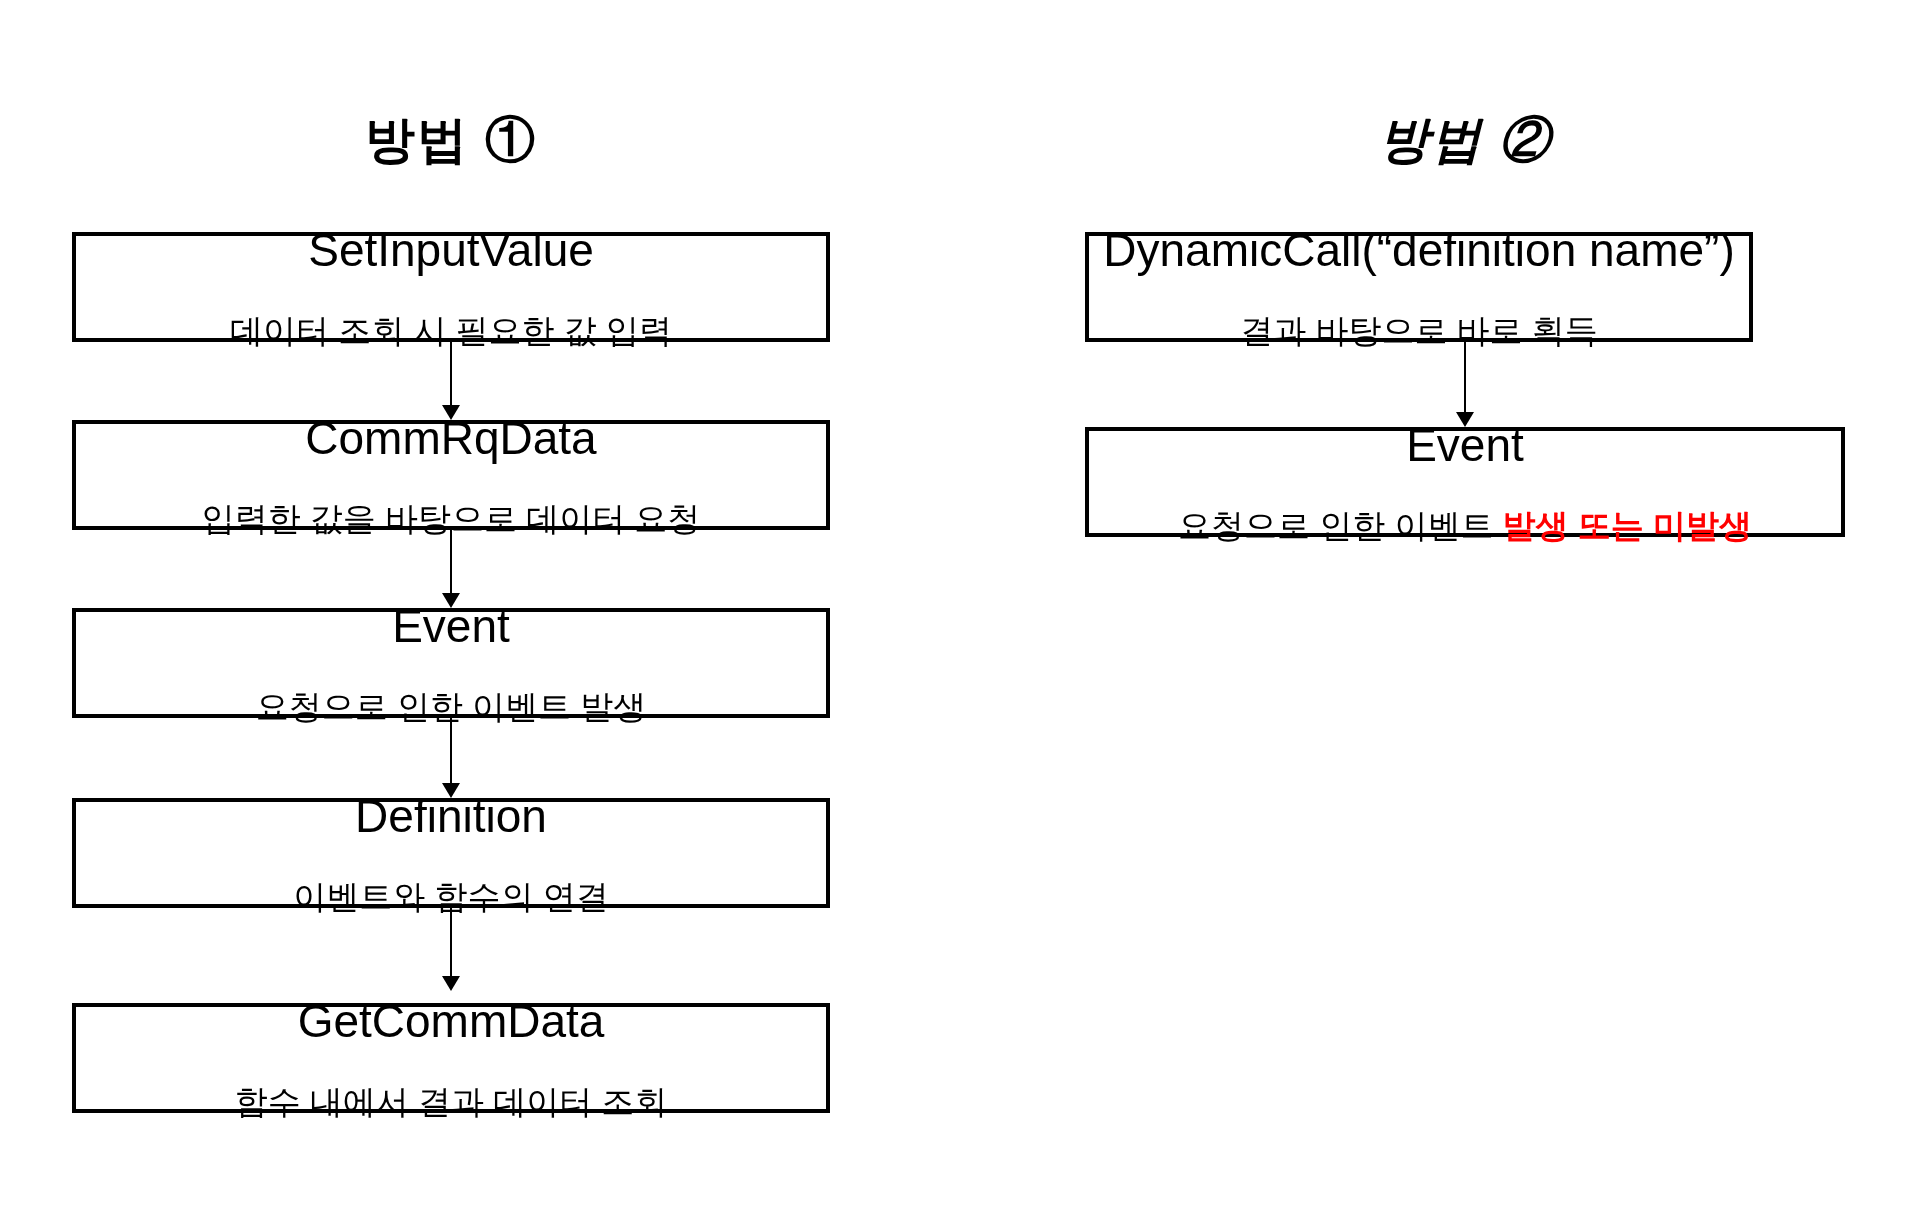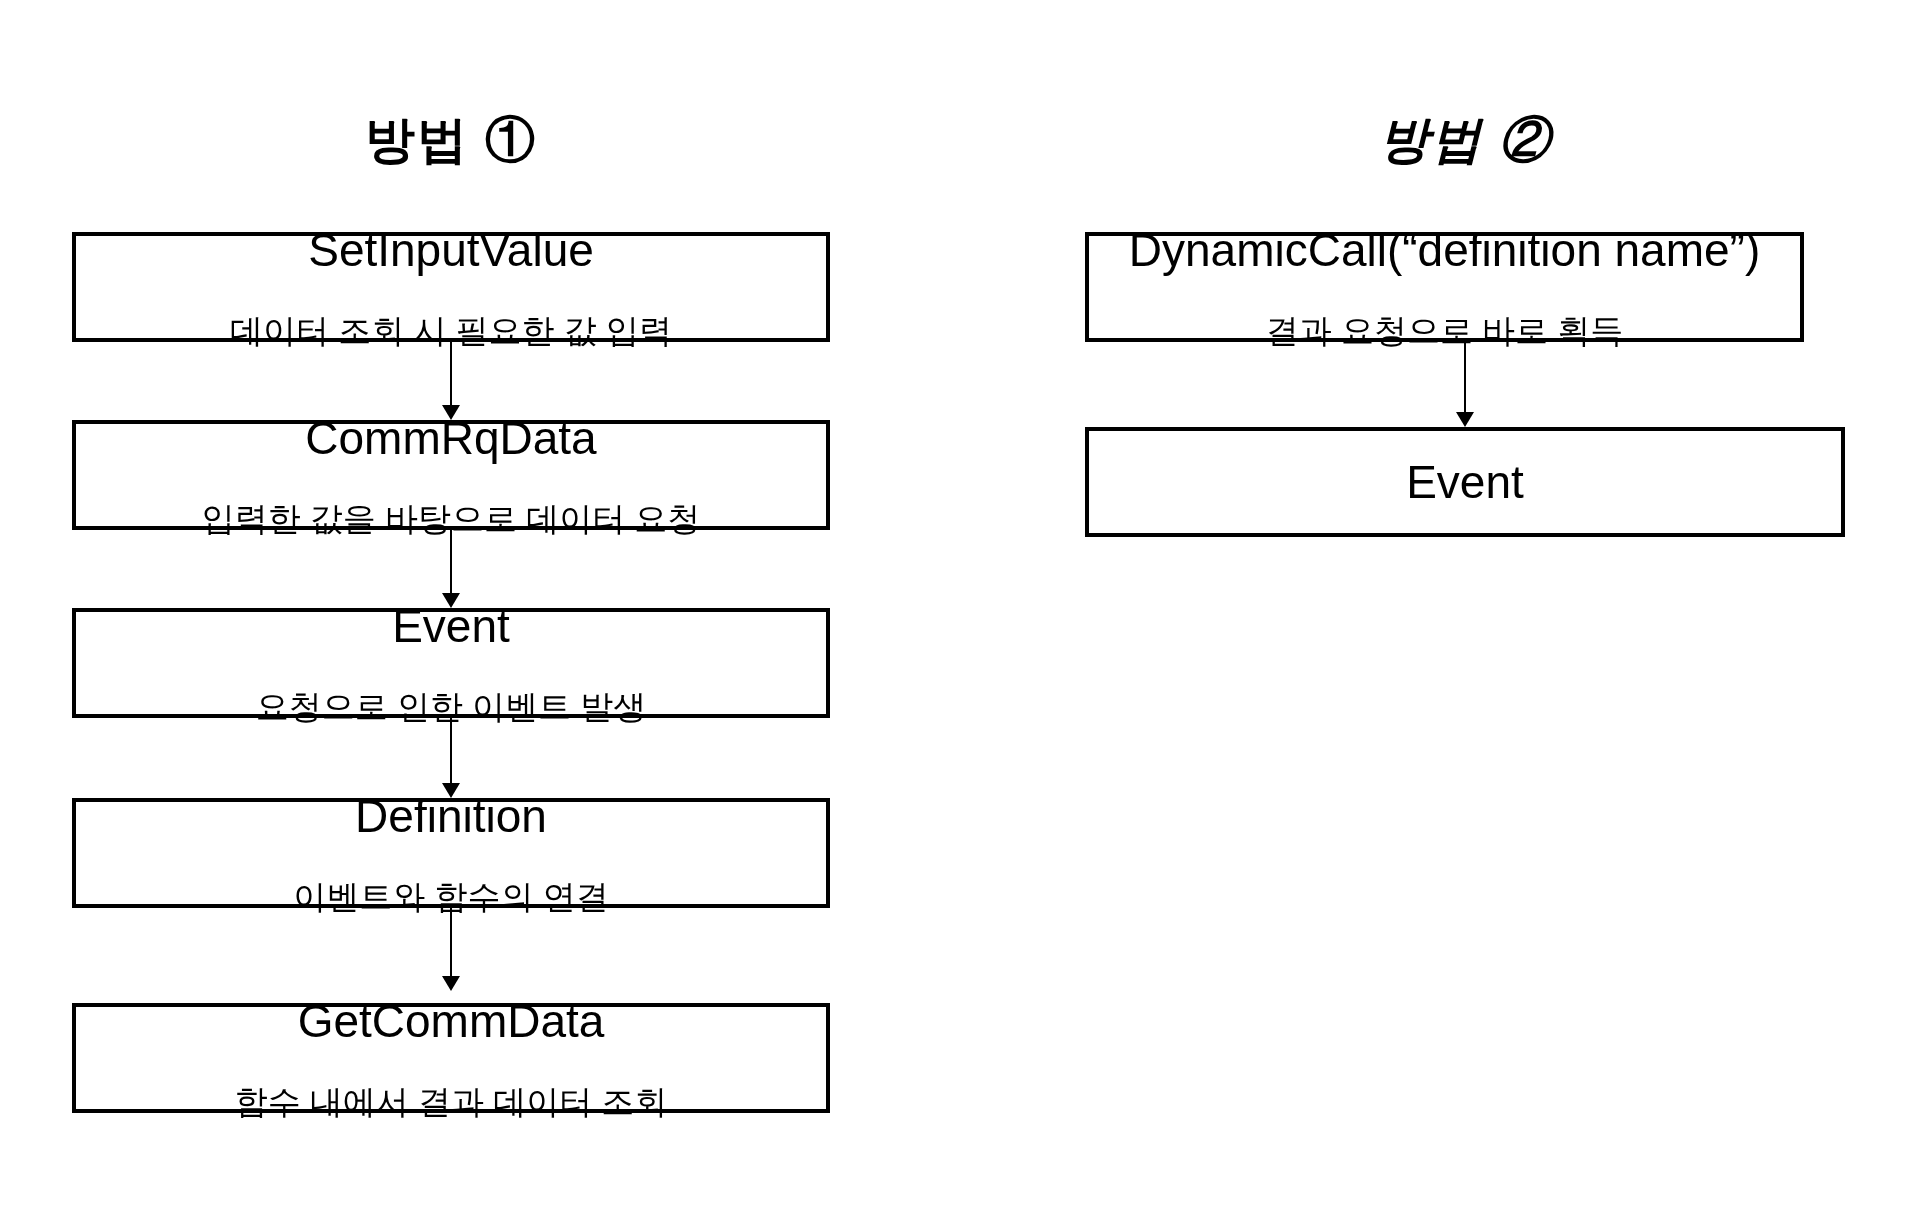--- a/index.html
+++ b/index.html
@@ -87,21 +87,21 @@
   .m1-box2  { left: 72px;  top: 608px; }
   .m1-box3  { left: 72px;  top: 798px; }
   .m1-box4  { left: 72px;  top: 991px; margin-top: 12px; }
   .m1-arrow0 { left: 442px; top: 342px; height: 78px; }
   .m1-arrow1 { left: 442px; top: 530px; height: 78px; }
   .m1-arrow2 { left: 442px; top: 718px; height: 80px; }
   .m1-arrow3 { left: 442px; top: 908px; height: 83px; }
 
   
   .m2-title { left: 1085px; width: 760px; top: 93px; font-style: italic; }
-  .m2-box0  { left: 1085px; top: 232px; width: 719px; }
+  .m2-box0  { left: 1085px; top: 232px; width: 668px; }
   .m2-box1  { left: 1085px; top: 427px; width: 760px; }
   .m2-arrow0 { left: 1456px; top: 342px; height: 85px; }
 </style>
 </head>
 <body>
 
 <div class="canvas">
 
   <div class="col-title m1-title">방법 ①</div>
 
@@ -147,25 +147,28 @@
 
   <div class="flow-box m1-box4">
     <div class="box-title">GetCommData</div>
     <div class="box-subtitle">함수 내에서 결과 데이터 조회</div>
   </div>
 
   <div class="col-title m2-title">방법 ②</div>
 
   <div class="flow-box m2-box0">
     <div class="box-title">DynamicCall(“definition name”)</div>
-    <div class="box-subtitle">결과 요청으로 바로 획득</div>
+    <div class="box-subtitle">결과 바탕으로 바로 획득</div>
   </div>
 
   <div class="arrow m2-arrow0">
     <div class="shaft"></div>
     <div class="head"></div>
   </div>
 
   <div class="flow-box m2-box1">
     <div class="box-title">Event</div>
+    <div class="box-subtitle">
+      <span>요청으로 인한 이벤트 </span><span class="highlight">발생 또는 미발생</span>
+    </div>
   </div>
 
 </div>
 
 </body></html>

